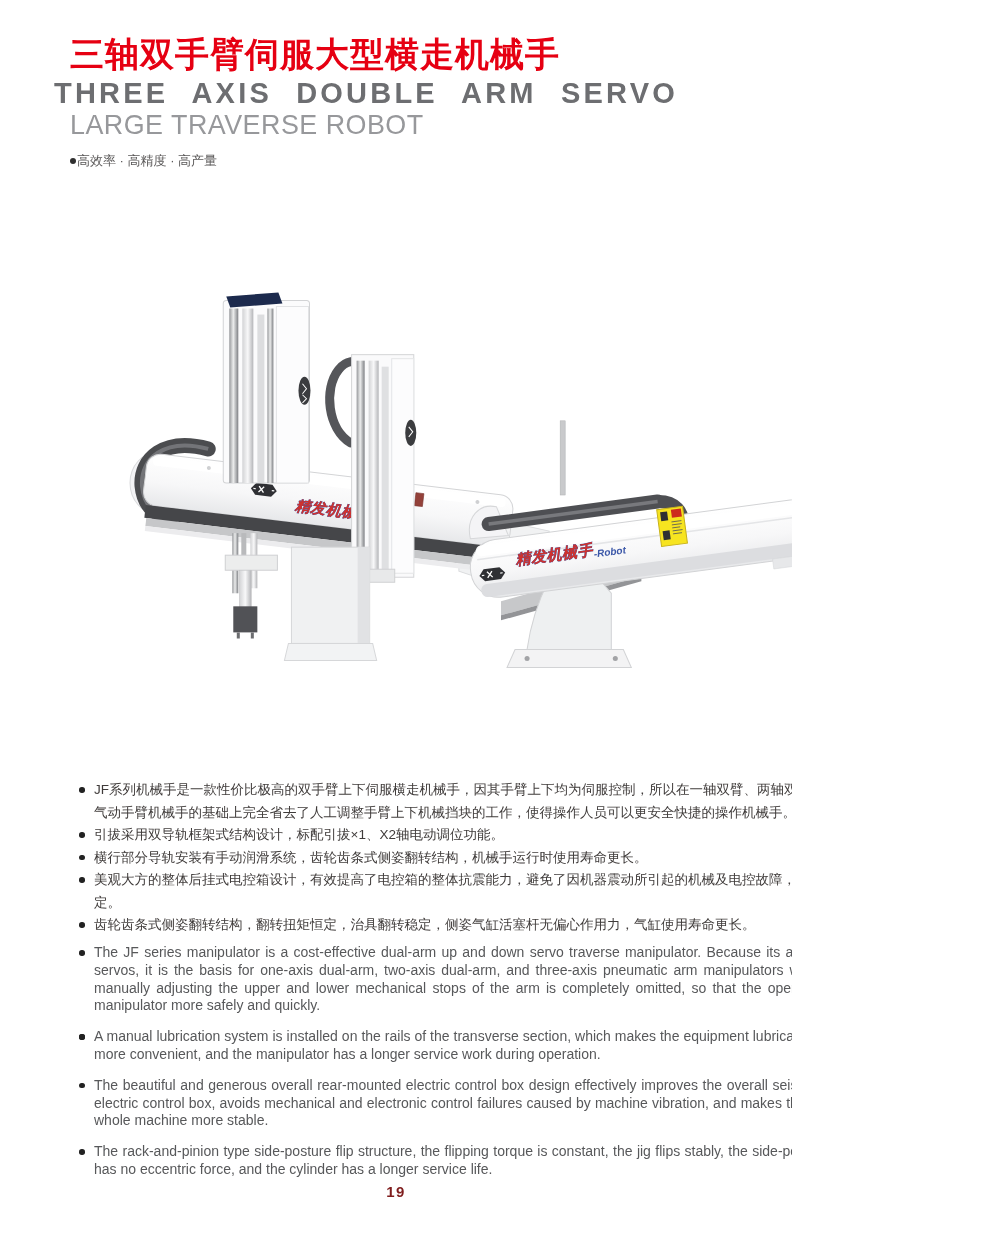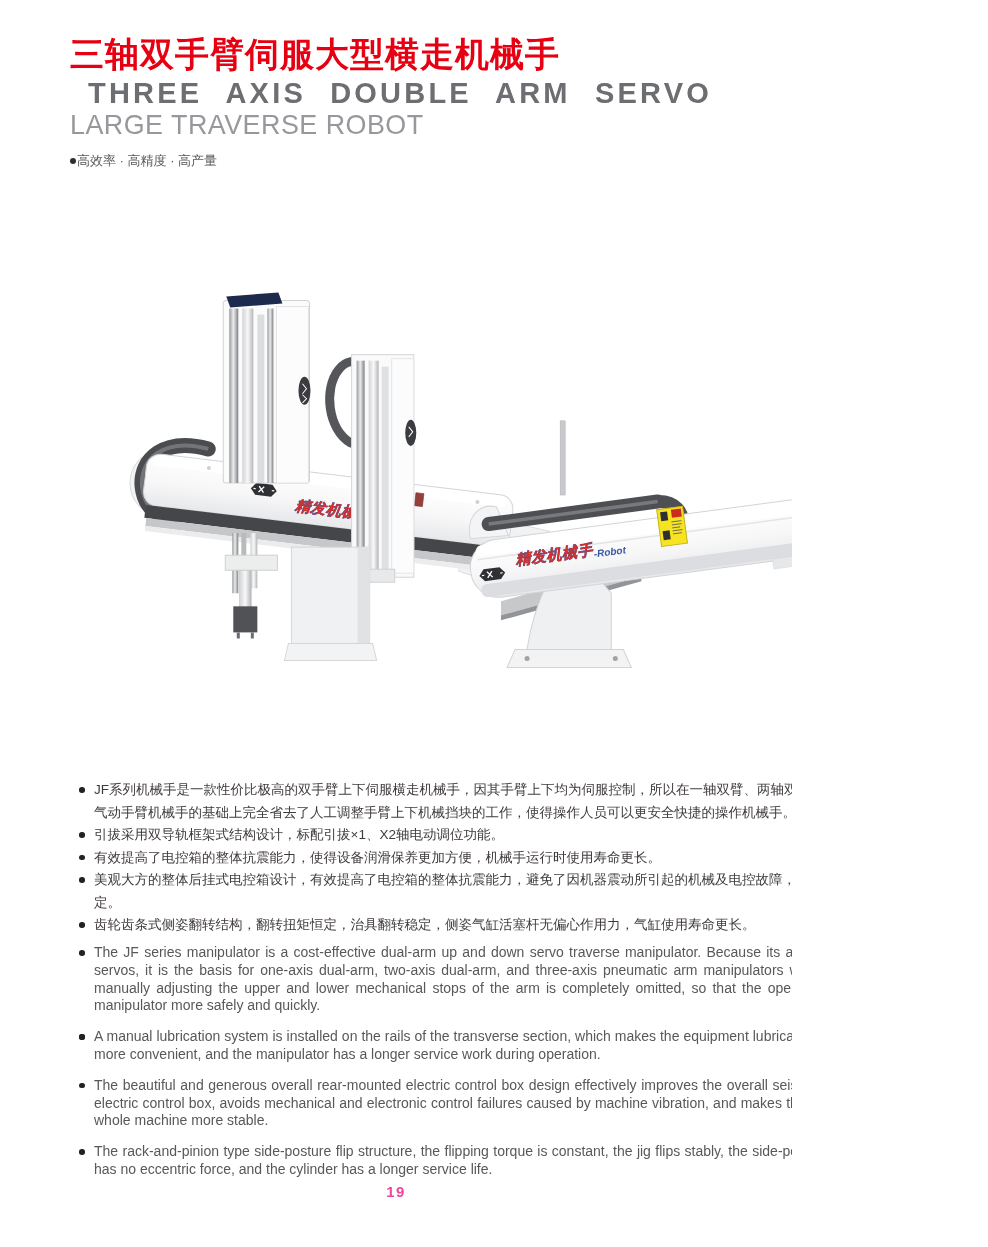--- a/index.html
+++ b/index.html
@@ -13,21 +13,21 @@
   html,body{margin:0;padding:0;background:#ffffff}
   .page{
     position:relative;width:792px;height:1247px;background:#ffffff;
     font-family:"Liberation Sans","DejaVu Sans",sans-serif;overflow:hidden;
   }
   .title-cn{
     position:absolute;left:70px;top:34px;font-size:34px;line-height:40px;
     font-weight:bold;color:var(--accent-red);letter-spacing:1px;white-space:nowrap;
   }
   .title-en1{
-    position:absolute;left:88px;top:77px;font-size:29px;line-height:32px;
+    position:absolute;left:54px;top:77px;font-size:29px;line-height:32px;
     font-weight:bold;color:var(--title-gray);letter-spacing:3.2px;word-spacing:13px;white-space:nowrap;
   }
   .title-en2{
     position:absolute;left:70px;top:109px;font-size:28px;line-height:32px;
     font-weight:normal;color:var(--subtitle-gray);letter-spacing:0.5px;white-space:nowrap;
     transform:scaleX(.96);transform-origin:left;
   }
   .tagline{
     position:absolute;left:70px;top:152px;font-size:13px;color:#595757;
     display:flex;align-items:center;gap:1px;
@@ -50,21 +50,21 @@
     position:absolute;left:70px;top:936px;width:850px;
     font-size:14px;line-height:17.8px;color:var(--body-gray);text-align:justify;
   }
   .en-list li{position:relative;padding-left:16px;margin-bottom:13px}
   .li-dot{
     position:absolute;left:1px;top:8px;width:5.5px;height:5.5px;border-radius:50%;background:#222;
   }
   .en-list .li-dot{top:6px}
   .pageno{
     position:absolute;left:0;right:0;top:1183px;text-align:center;
-    font-size:15px;font-weight:bold;color:#ec4899;letter-spacing:1.5px;
+    font-size:15px;font-weight:bold;color:#7f1d1d;letter-spacing:1.5px;
   }
 </style>
 </head>
 <body>
 
 <div class="page">
 
   <div class="title-cn">三轴双手臂伺服大型横走机械手</div>
   <div class="title-en1">THREE AXIS DOUBLE ARM SERVO</div>
   <div class="title-en2">LARGE TRAVERSE ROBOT</div>
@@ -195,21 +195,21 @@
           <rect x="3" y="22" width="7" height="9" fill="#2f3032"></rect>
           <path d="M13,14 h10 M13,17 h10 M13,20 h8 M13,23 h10 M13,26 h9" stroke="#55565a" stroke-width="0.8"></path>
         </g>
       </g>
     </svg>
   </div>
 
   <ul class="cn-list">
     <li><span class="li-dot"></span><span>JF系列机械手是一款性价比极高的双手臂上下伺服横走机械手，因其手臂上下均为伺服控制，所以在一轴双臂、两轴双臂，以及三轴带副臂气动手臂机械手的基础上完全省去了人工调整手臂上下机械挡块的工作，使得操作人员可以更安全快捷的操作机械手。</span></li>
     <li><span class="li-dot"></span><span>引拔采用双导轨框架式结构设计，标配引拔×1、X2轴电动调位功能。</span></li>
-    <li><span class="li-dot"></span><span>有效提高了电控箱的整体抗震能力，使得设备润滑保养更加方便，机械手运行时使用寿命更长。</span></li>
+    <li><span class="li-dot"></span><span>横行部分导轨安装有手动润滑系统，齿轮齿条式侧姿翻转结构，机械手运行时使用寿命更长。</span></li>
     <li><span class="li-dot"></span><span>美观大方的整体后挂式电控箱设计，有效提高了电控箱的整体抗震能力，避免了因机器震动所引起的机械及电控故障，使得整机性能更加稳定。</span></li>
     <li><span class="li-dot"></span><span>齿轮齿条式侧姿翻转结构，翻转扭矩恒定，治具翻转稳定，侧姿气缸活塞杆无偏心作用力，气缸使用寿命更长。</span></li>
   </ul>
 
   <ul class="en-list">
     <li><span class="li-dot"></span><span>The JF series manipulator is a cost-effective dual-arm up and down servo traverse manipulator. Because its arms are controlled by servos, it is the basis for one-axis dual-arm, two-axis dual-arm, and three-axis pneumatic arm manipulators with jibs. The work of manually adjusting the upper and lower mechanical stops of the arm is completely omitted, so that the operator can operate the manipulator more safely and quickly.</span></li>
     <li><span class="li-dot"></span></li>
     <li><span class="li-dot"></span><span>A manual lubrication system is installed on the rails of the transverse section, which makes the equipment lubrication and maintenance more convenient, and the manipulator has a longer service work during operation.</span></li>
     <li><span class="li-dot"></span><span>The beautiful and generous overall rear-mounted electric control box design effectively improves the overall seismic resistance of the electric control box, avoids mechanical and electronic control failures caused by machine vibration, and makes the performance of the whole machine more stable.</span></li>
     <li><span class="li-dot"></span><span>The rack-and-pinion type side-posture flip structure, the flipping torque is constant, the jig flips stably, the side-post cylinder piston rod has no eccentric force, and the cylinder has a longer service life.</span></li>

